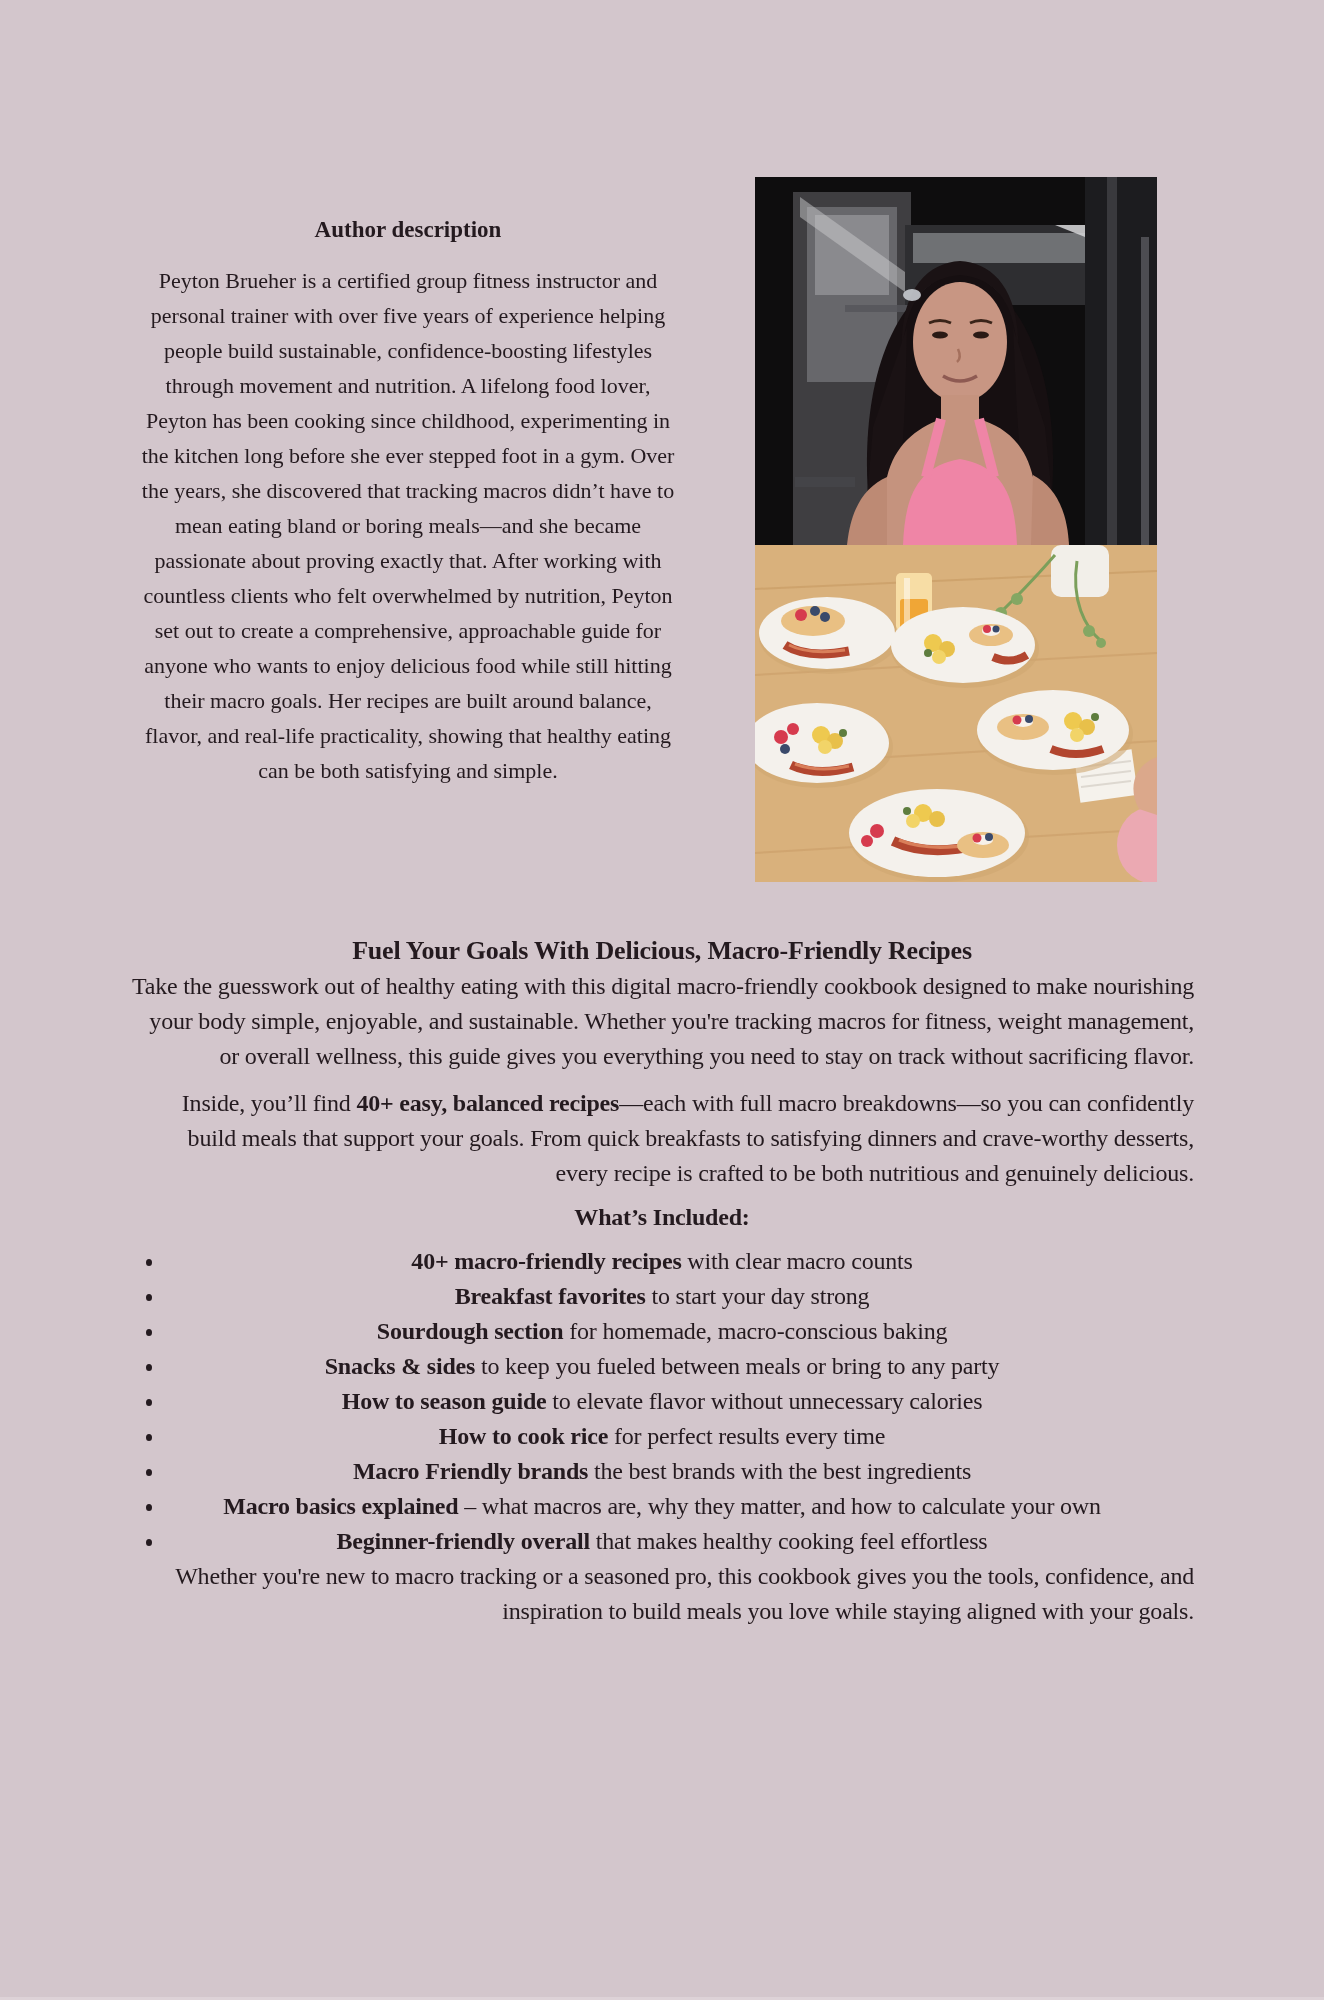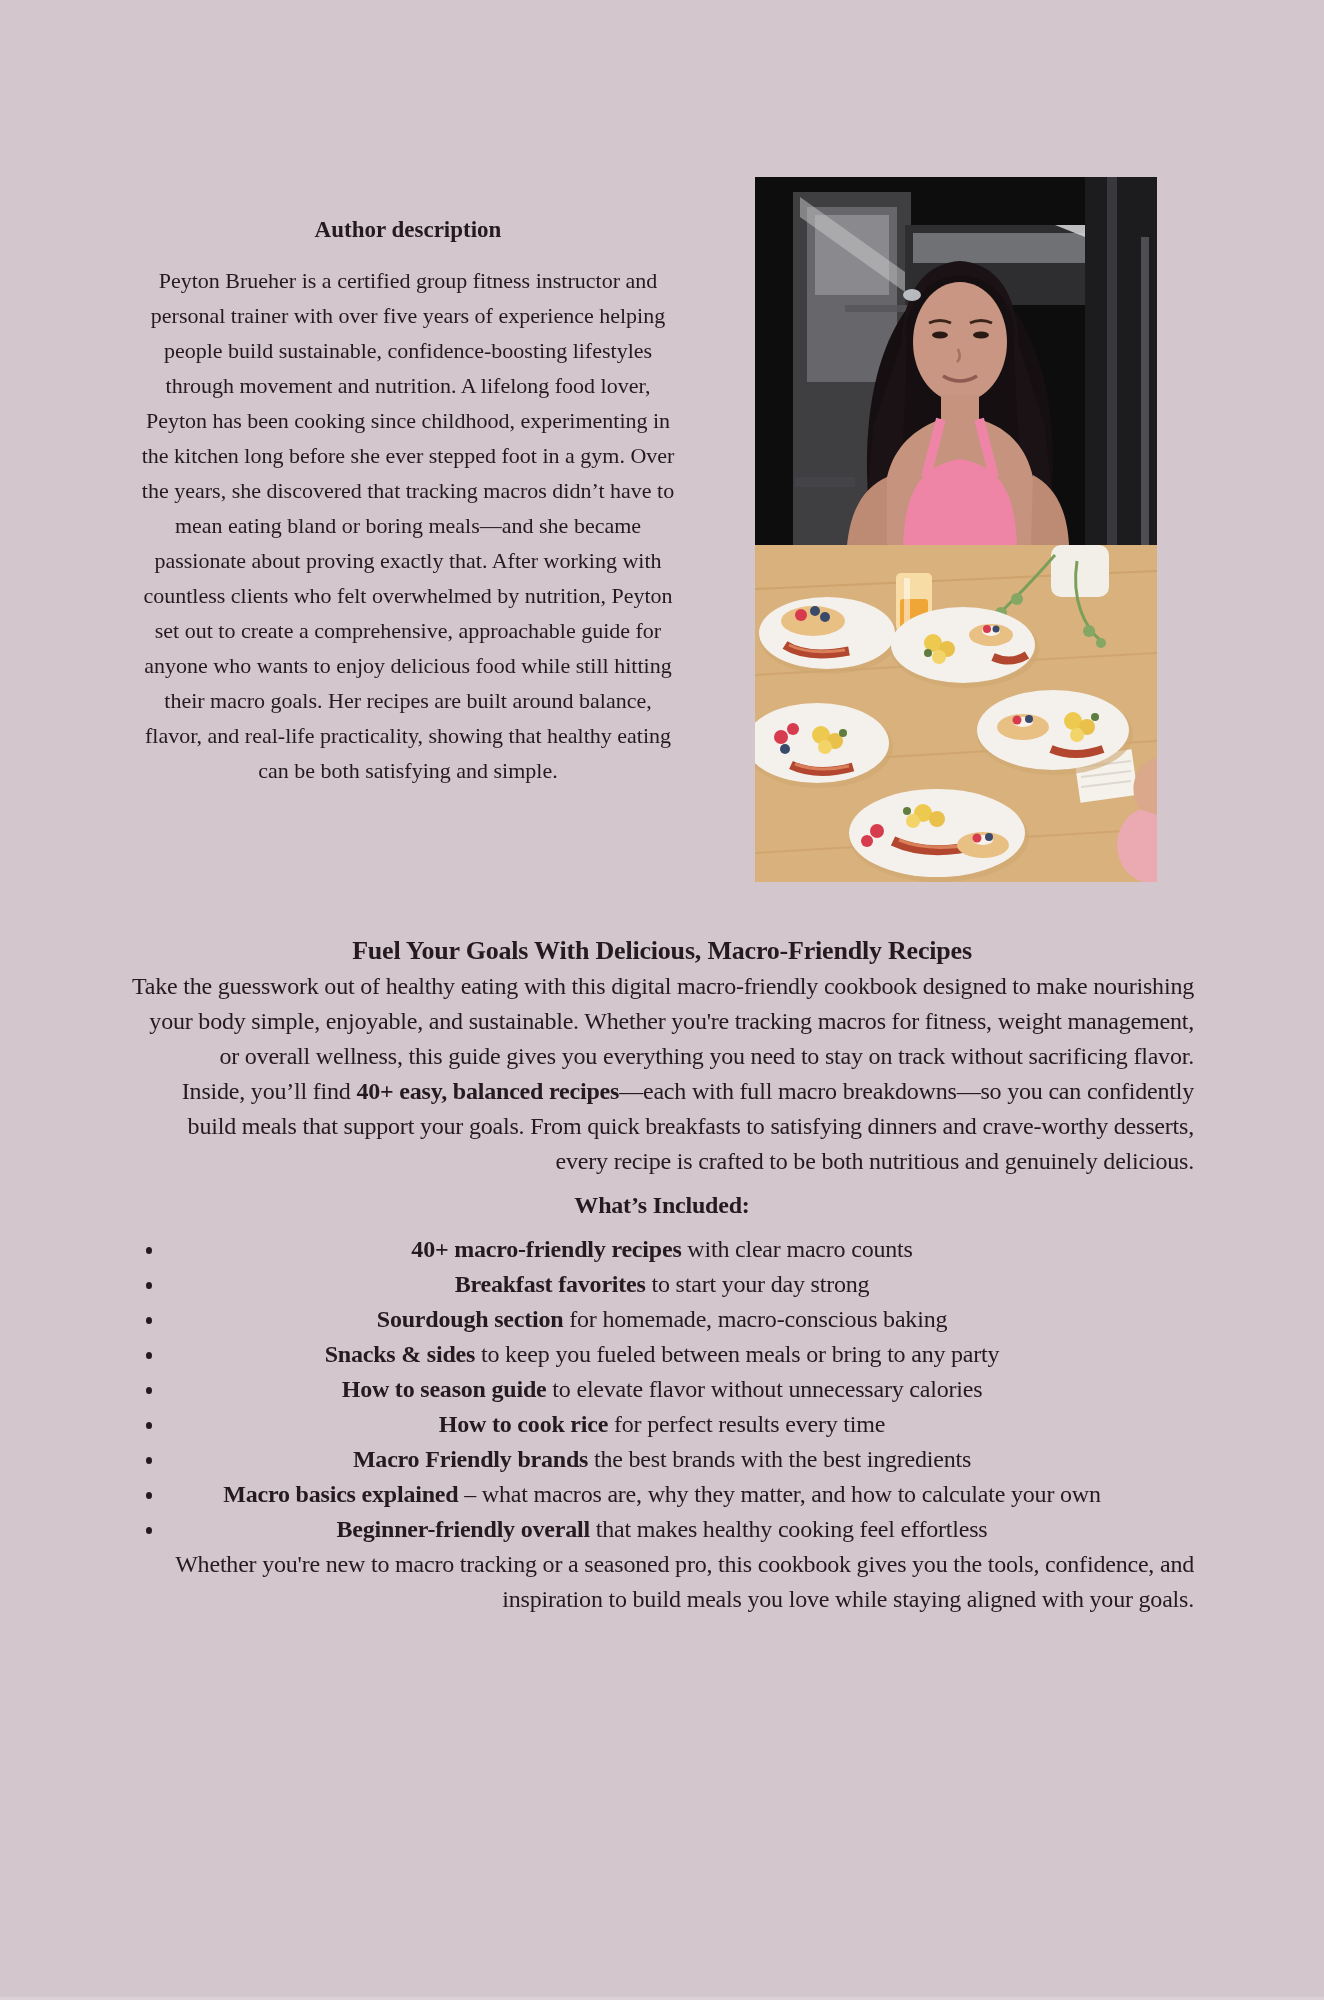--- a/index.html
+++ b/index.html
@@ -55,21 +55,21 @@
     font-weight: bold;
     text-align: center;
   }
   .main-section h3 {
     margin: 9px;
     font-size: 24px;
     line-height: 35px;
     font-weight: bold;
   }
   .main-section p { margin: 0; text-align: right; }
-  .main-section .p2 { margin-top: 0; }
+  .main-section .p2 { margin-top: 12px; }
 
   ul.bullets {
     list-style: none;
     margin: 8px auto 0 auto;
     padding: 0;
     width: 1000px;
   }
   ul.bullets li {
     position: relative;
     min-height: 35px;

